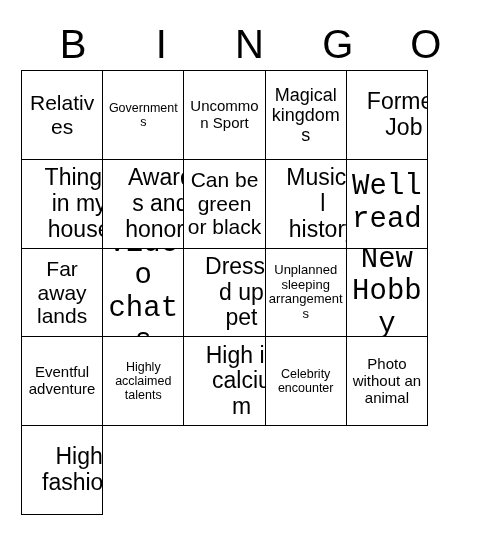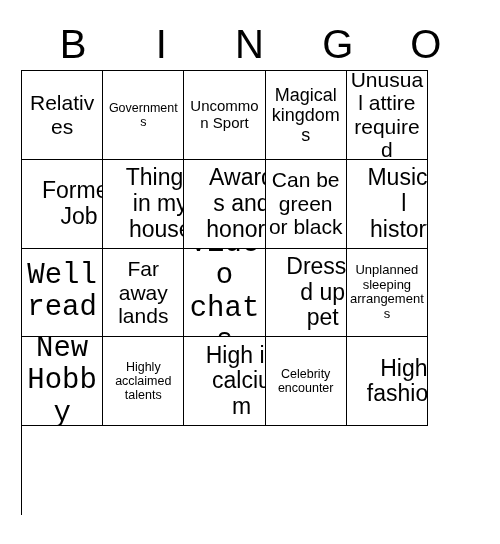--- a/index.html
+++ b/index.html
@@ -105,23 +105,20 @@
     </div>
     <div class="cell fs-xs">
       <span class="cell-text">Governments</span>
     </div>
     <div class="cell fs-sm">
       <span class="cell-text">Uncommon Sport</span>
     </div>
     <div class="cell fs-md">
       <span class="cell-text">Magical kingdoms</span>
     </div>
-    <div class="cell fs-lg">
-      <span class="cell-text">Unusual attire required</span>
-    </div>
 
     <div class="cell fs-xl">
       <span class="cell-text">Former Job</span>
     </div>
     <div class="cell fs-xl">
       <span class="cell-text">Things in my house</span>
     </div>
     <div class="cell fs-xl">
       <span class="cell-text">Awards and honors</span>
     </div>
@@ -144,28 +141,34 @@
     <div class="cell fs-xl">
       <span class="cell-text">Dressed up pet</span>
     </div>
     <div class="cell fs-xxs">
       <span class="cell-text">Unplanned sleeping arrangements</span>
     </div>
 
     <div class="cell fs-xxl">
       <span class="cell-text">New Hobby</span>
     </div>
+    <div class="cell fs-sm">
+      <span class="cell-text">Eventful adventure</span>
+    </div>
     <div class="cell fs-xs">
       <span class="cell-text">Highly acclaimed talents</span>
     </div>
     <div class="cell fs-xl">
       <span class="cell-text">High in calcium</span>
     </div>
 
     <div class="cell fs-xs">
       <span class="cell-text">Celebrity encounter</span>
     </div>
+    <div class="cell fs-sm">
+      <span class="cell-text">Photo without an animal</span>
+    </div>
     <div class="cell fs-xl">
       <span class="cell-text">High fashion</span>
     </div>
 
   </div>
 </div>
 
 </body></html>

